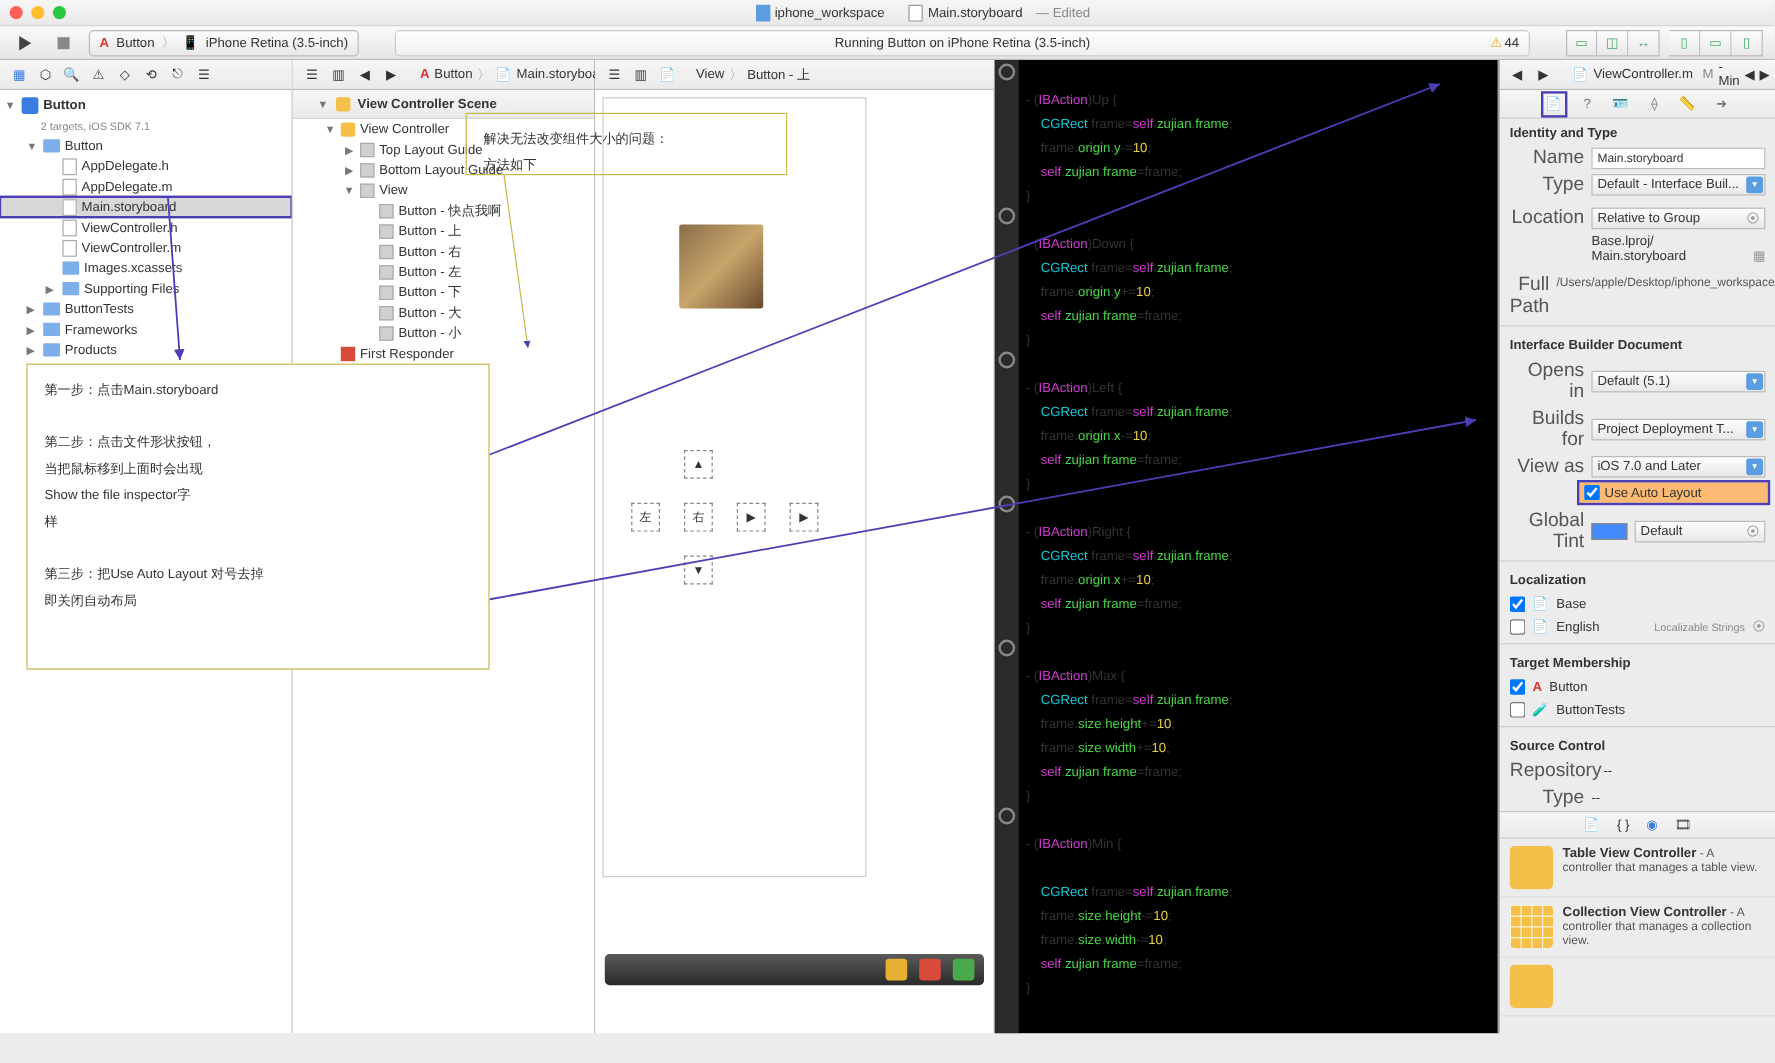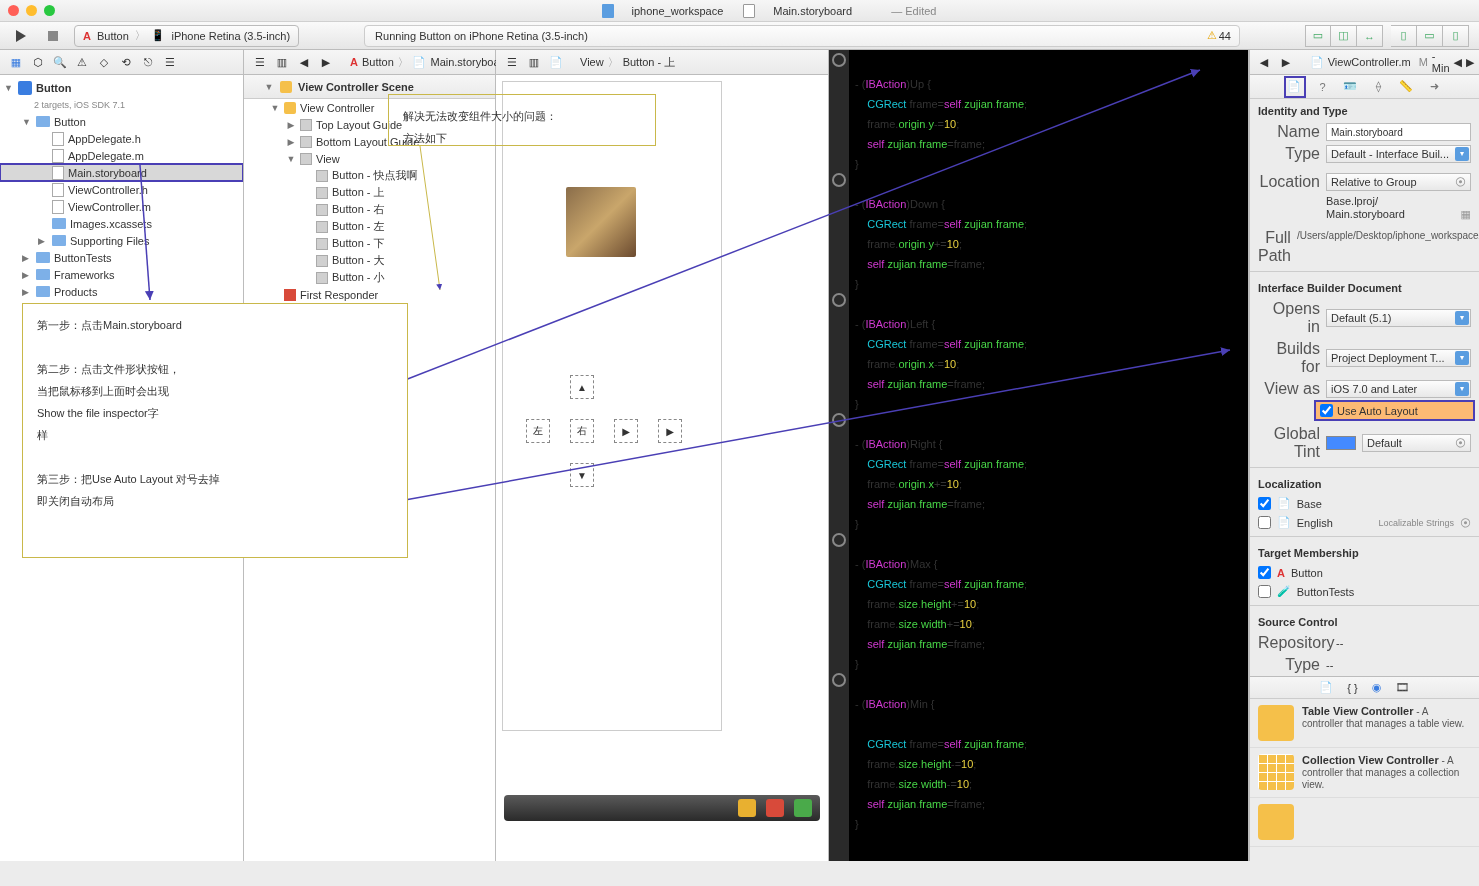--- a/index.html
+++ b/index.html
@@ -4,32 +4,32 @@
 <style>
 * { margin:0; padding:0; box-sizing:border-box; font-family:"Helvetica Neue",Arial,sans-serif; font-size:11px; color:#333; }
 body { width:1479px; height:886px; background:#ececec; overflow:hidden; position:relative; }
 
 
 .titlebar { height:22px; background:linear-gradient(#f6f6f6,#e8e8e8); display:flex; align-items:center; padding:0 8px; border-bottom:1px solid #d0d0d0; }
 .traffic { display:flex; gap:7px; margin-right:12px; }
 .tl { width:11px; height:11px; border-radius:50%; }
 .red{background:#ff5f57;} .yel{background:#ffbd2e;} .grn{background:#28c840;}
 .titlebar .docs { flex:1; display:flex; justify-content:center; gap:20px; color:#555; }
-.titlebar .docs span { display:flex; align-items:center; gap:18px; }
+.titlebar .docs span { display:flex; align-items:center; gap:4px; }
 .doc-icon { width:12px; height:14px; background:#5a9de0; border-radius:1px; position:relative; }
 .doc-icon2 { width:12px; height:14px; background:#fff; border:1px solid #999; border-radius:1px; }
 
 
 .toolbar { height:28px; background:linear-gradient(#fafafa,#e6e6e6); border-bottom:1px solid #bcbcbc; display:flex; align-items:center; padding:0 10px; gap:10px; }
 .tb-btn { width:22px; height:22px; display:flex; align-items:center; justify-content:center; color:#555; }
 .play { border-left:10px solid #444; border-top:6px solid transparent; border-bottom:6px solid transparent; }
 .stop { width:10px; height:10px; background:#888; }
 .scheme { display:flex; align-items:center; background:linear-gradient(#fdfdfd,#e8e8e8); border:1px solid #bbb; border-radius:4px; height:22px; padding:0 8px; gap:6px; }
 .scheme .aicon { color:#d33; font-weight:bold; }
-.status { flex:1; margin:0 55px; background:linear-gradient(#fdfdfd,#f0f0f0); border:1px solid #ccc; border-radius:4px; height:22px; display:flex; align-items:center; padding:0 10px; color:#555; position:relative; }
+.status { flex:1; margin:0 20px; background:linear-gradient(#fdfdfd,#f0f0f0); border:1px solid #ccc; border-radius:4px; height:22px; display:flex; align-items:center; padding:0 10px; color:#555; position:relative;justify-content:center; }
 .status .warn { position:absolute; right:8px; display:flex; align-items:center; gap:2px; }
 .warn-tri { color:#e8a400; }
 .right-tools { display:flex; gap:0; }
 .right-tools .rt { width:26px; height:22px; border:1px solid #bbb; background:linear-gradient(#fdfdfd,#e8e8e8); display:flex; align-items:center; justify-content:center; color:#4a6; }
 .right-tools .rt + .rt { border-left:none; }
 .right-tools .group2 { margin-left:8px; }
 
 
 .subbar { height:25px; background:linear-gradient(#f6f6f6,#eaeaea); border-bottom:1px solid #bcbcbc; display:flex; align-items:center; }
 .subbar .nav-icons { display:flex; gap:6px; padding:0 8px; color:#777; }

